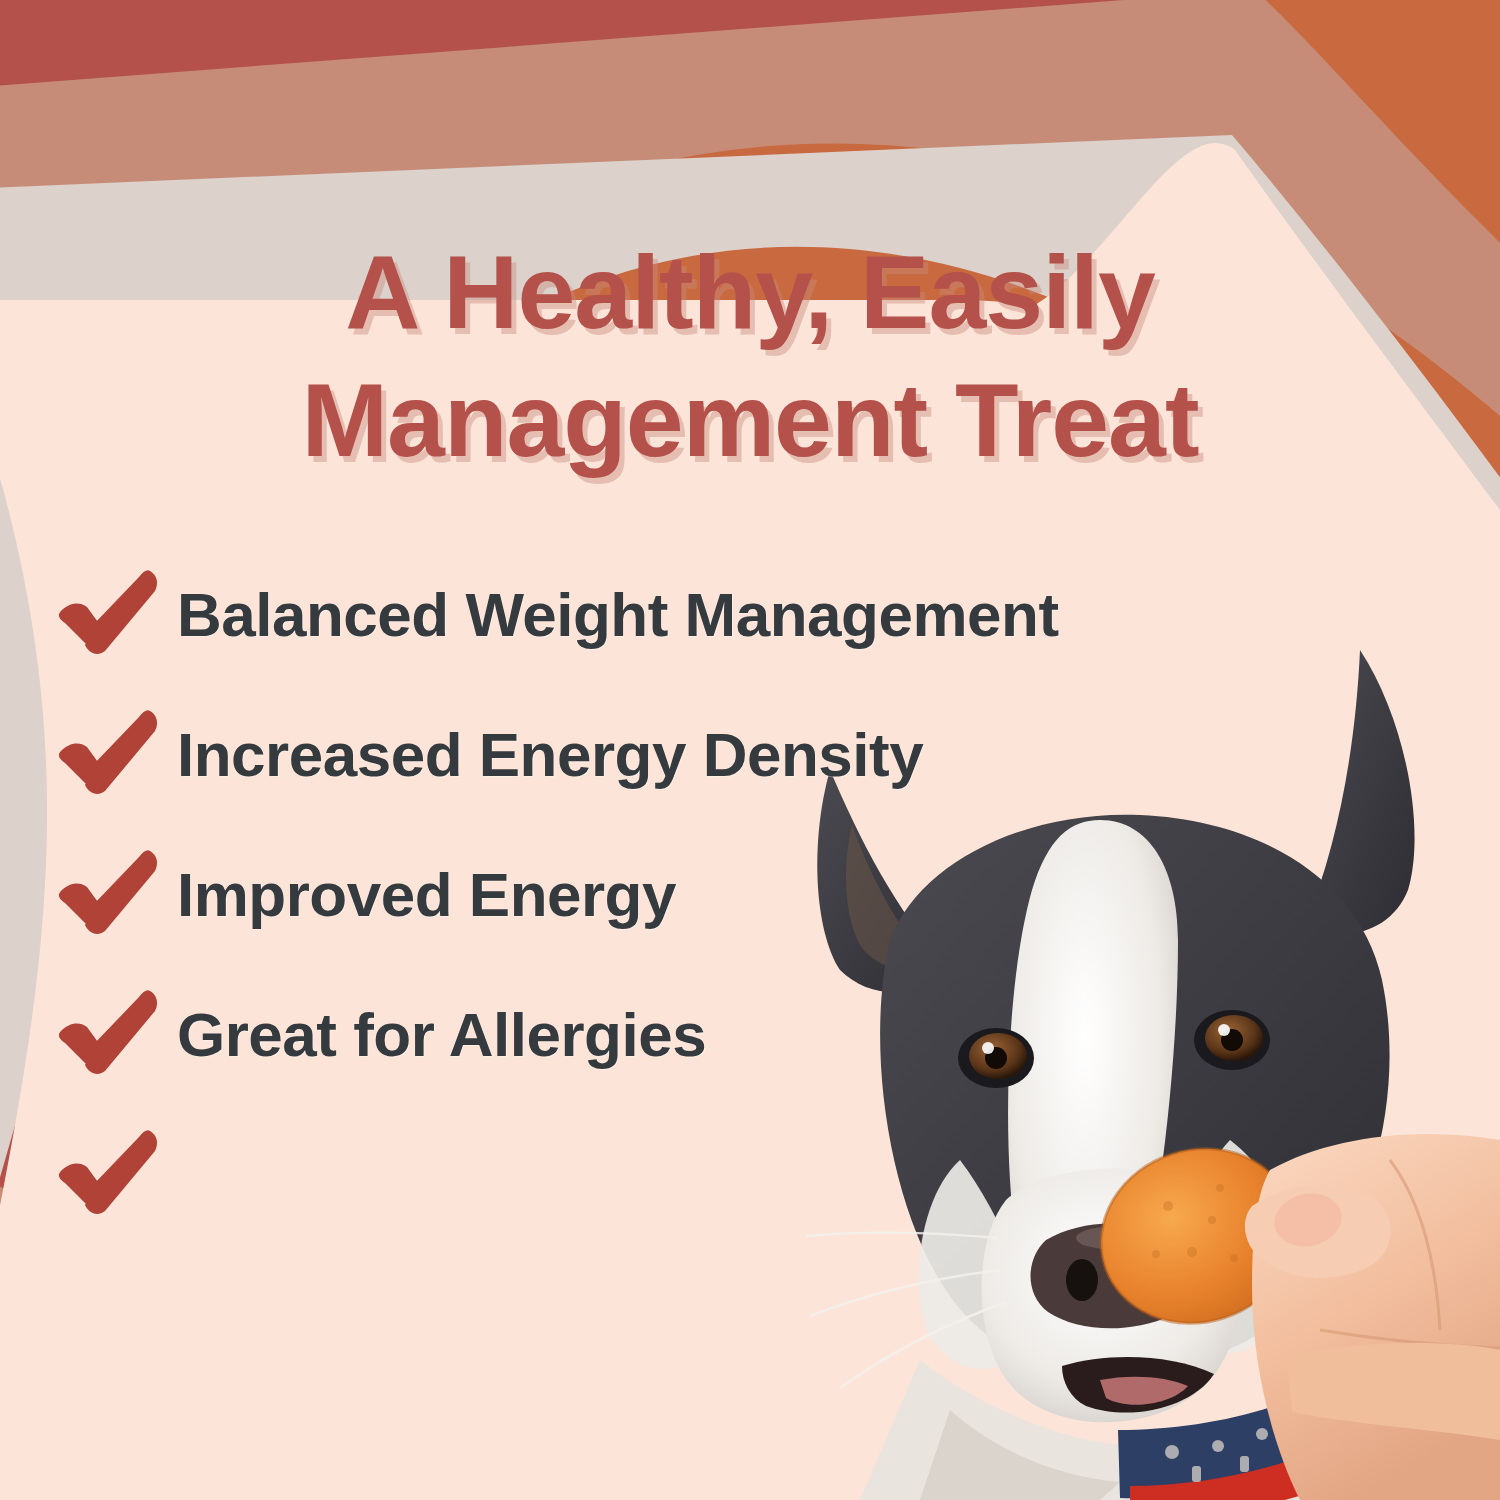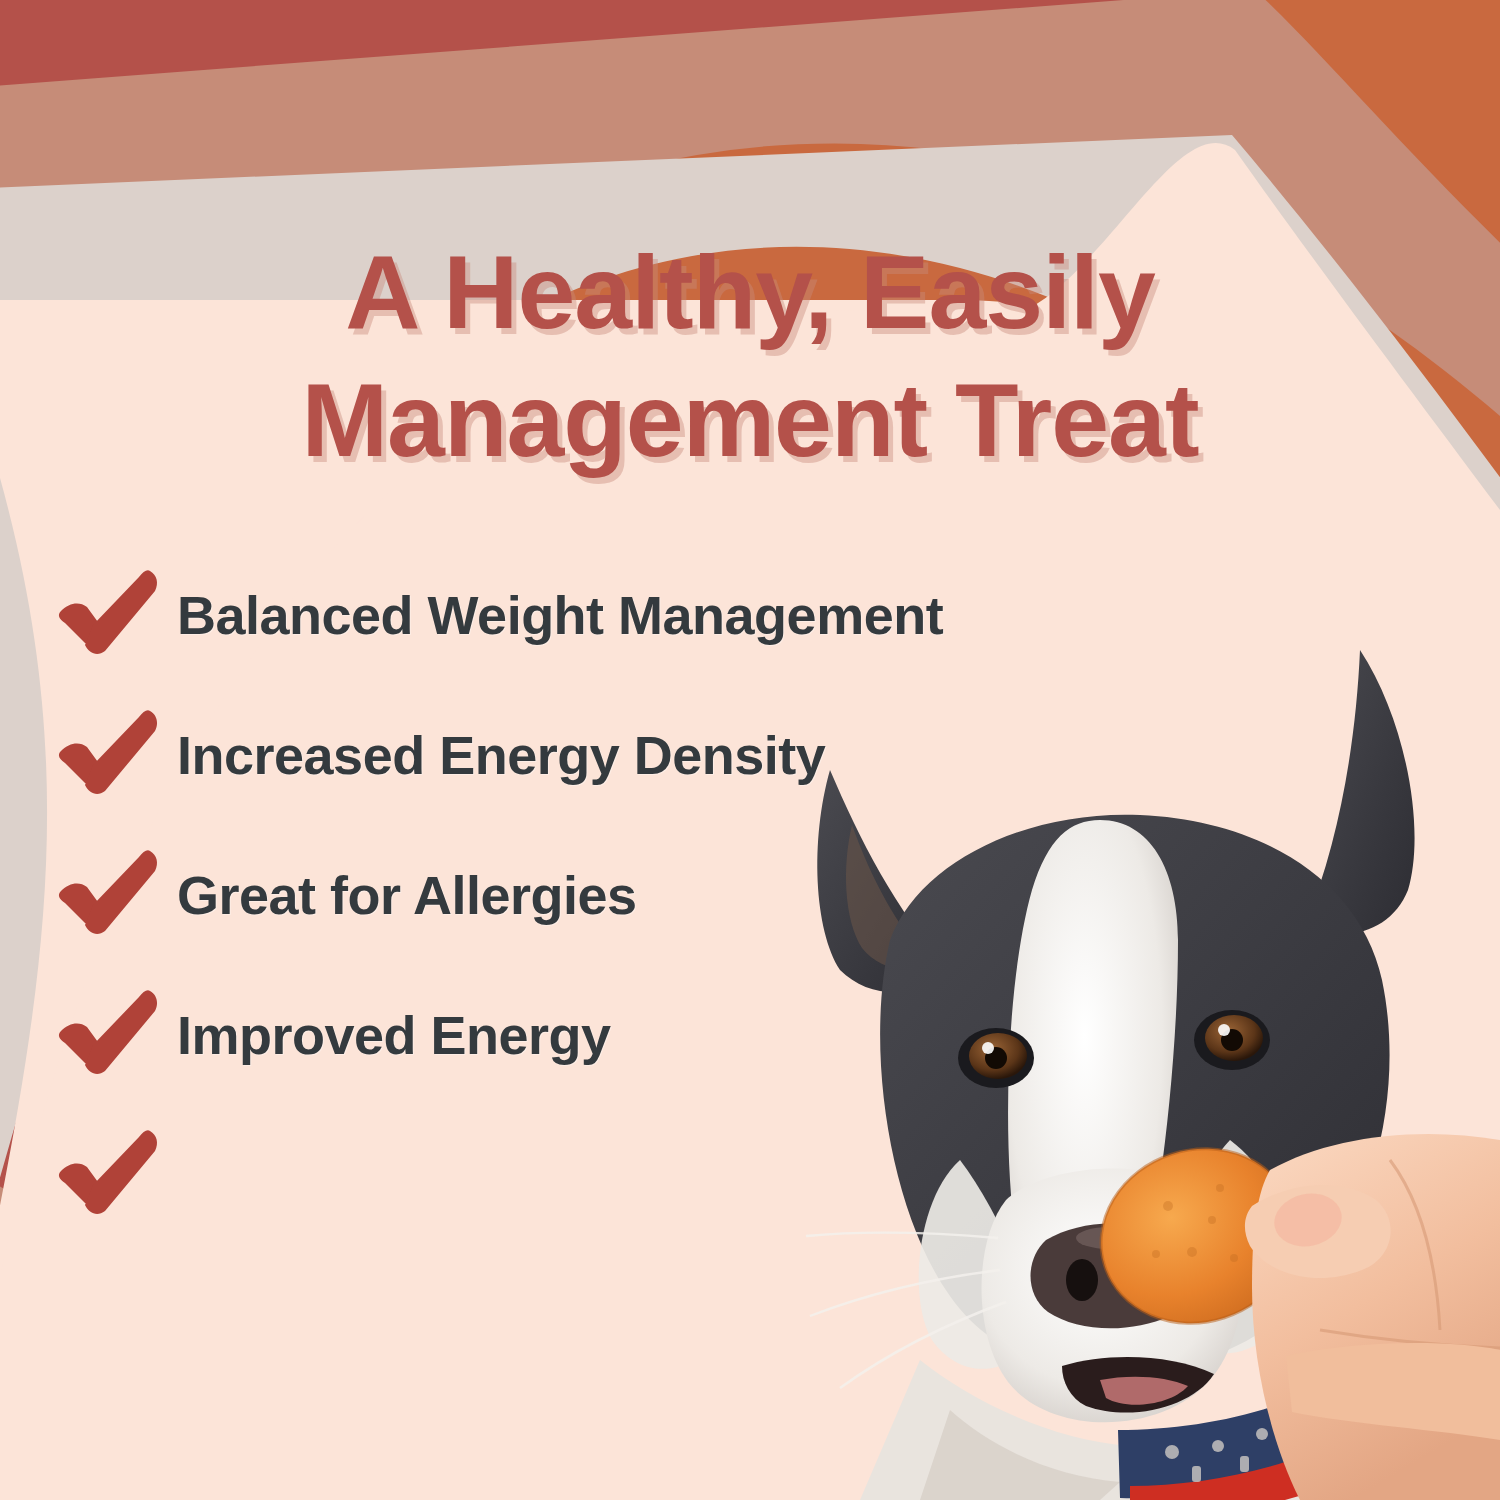--- a/index.html
+++ b/index.html
@@ -41,21 +41,21 @@
   .brow{
     display:flex;align-items:center;
     height:140px;
   }
   .chk{
     width:108px;height:96px;flex:0 0 108px;
     margin-right:14px;
     display:block;
   }
   .btext{
-    font-size:54px;
+    font-size:62px;
     font-weight:bold;
     color:#343A3E;
     letter-spacing:-0.5px;
     white-space:nowrap;
     line-height:1;
     text-shadow:1px 1px 0 rgba(255,255,255,.35);
   }
 
   
   #photo{
@@ -291,33 +291,33 @@
         <path fill="#B04238" d="M 95,4 C 102,8 104,16 100,24 L 50,84 C 42,90 34,86 30,78 L 38,58 L 84,10 C 88,5 92,2 95,4 Z"></path>
       </svg>
       <span class="btext">Increased Energy Density</span>
     </div>
 
     <div class="brow">
       <svg class="chk" viewBox="0 0 108 96">
         <path fill="#B04238" d="M 6,44 C 14,36 24,34 32,40 L 48,62 C 46,74 38,80 30,76 L 10,56 C 4,52 2,48 6,44 Z"></path>
         <path fill="#B04238" d="M 95,4 C 102,8 104,16 100,24 L 50,84 C 42,90 34,86 30,78 L 38,58 L 84,10 C 88,5 92,2 95,4 Z"></path>
       </svg>
+      <span class="btext">Improved Energy</span>
+    </div>
+
+    <div class="brow">
+      <svg class="chk" viewBox="0 0 108 96">
+        <path fill="#B04238" d="M 6,44 C 14,36 24,34 32,40 L 48,62 C 46,74 38,80 30,76 L 10,56 C 4,52 2,48 6,44 Z"></path>
+        <path fill="#B04238" d="M 95,4 C 102,8 104,16 100,24 L 50,84 C 42,90 34,86 30,78 L 38,58 L 84,10 C 88,5 92,2 95,4 Z"></path>
+      </svg>
       <span class="btext">Great for Allergies</span>
     </div>
 
     <div class="brow">
       <svg class="chk" viewBox="0 0 108 96">
         <path fill="#B04238" d="M 6,44 C 14,36 24,34 32,40 L 48,62 C 46,74 38,80 30,76 L 10,56 C 4,52 2,48 6,44 Z"></path>
         <path fill="#B04238" d="M 95,4 C 102,8 104,16 100,24 L 50,84 C 42,90 34,86 30,78 L 38,58 L 84,10 C 88,5 92,2 95,4 Z"></path>
       </svg>
-      <span class="btext">Improved Energy</span>
-    </div>
-
-    <div class="brow">
-      <svg class="chk" viewBox="0 0 108 96">
-        <path fill="#B04238" d="M 6,44 C 14,36 24,34 32,40 L 48,62 C 46,74 38,80 30,76 L 10,56 C 4,52 2,48 6,44 Z"></path>
-        <path fill="#B04238" d="M 95,4 C 102,8 104,16 100,24 L 50,84 C 42,90 34,86 30,78 L 38,58 L 84,10 C 88,5 92,2 95,4 Z"></path>
-      </svg>
     </div>
 
   </div>
 
 </div>
 
 </body></html>

